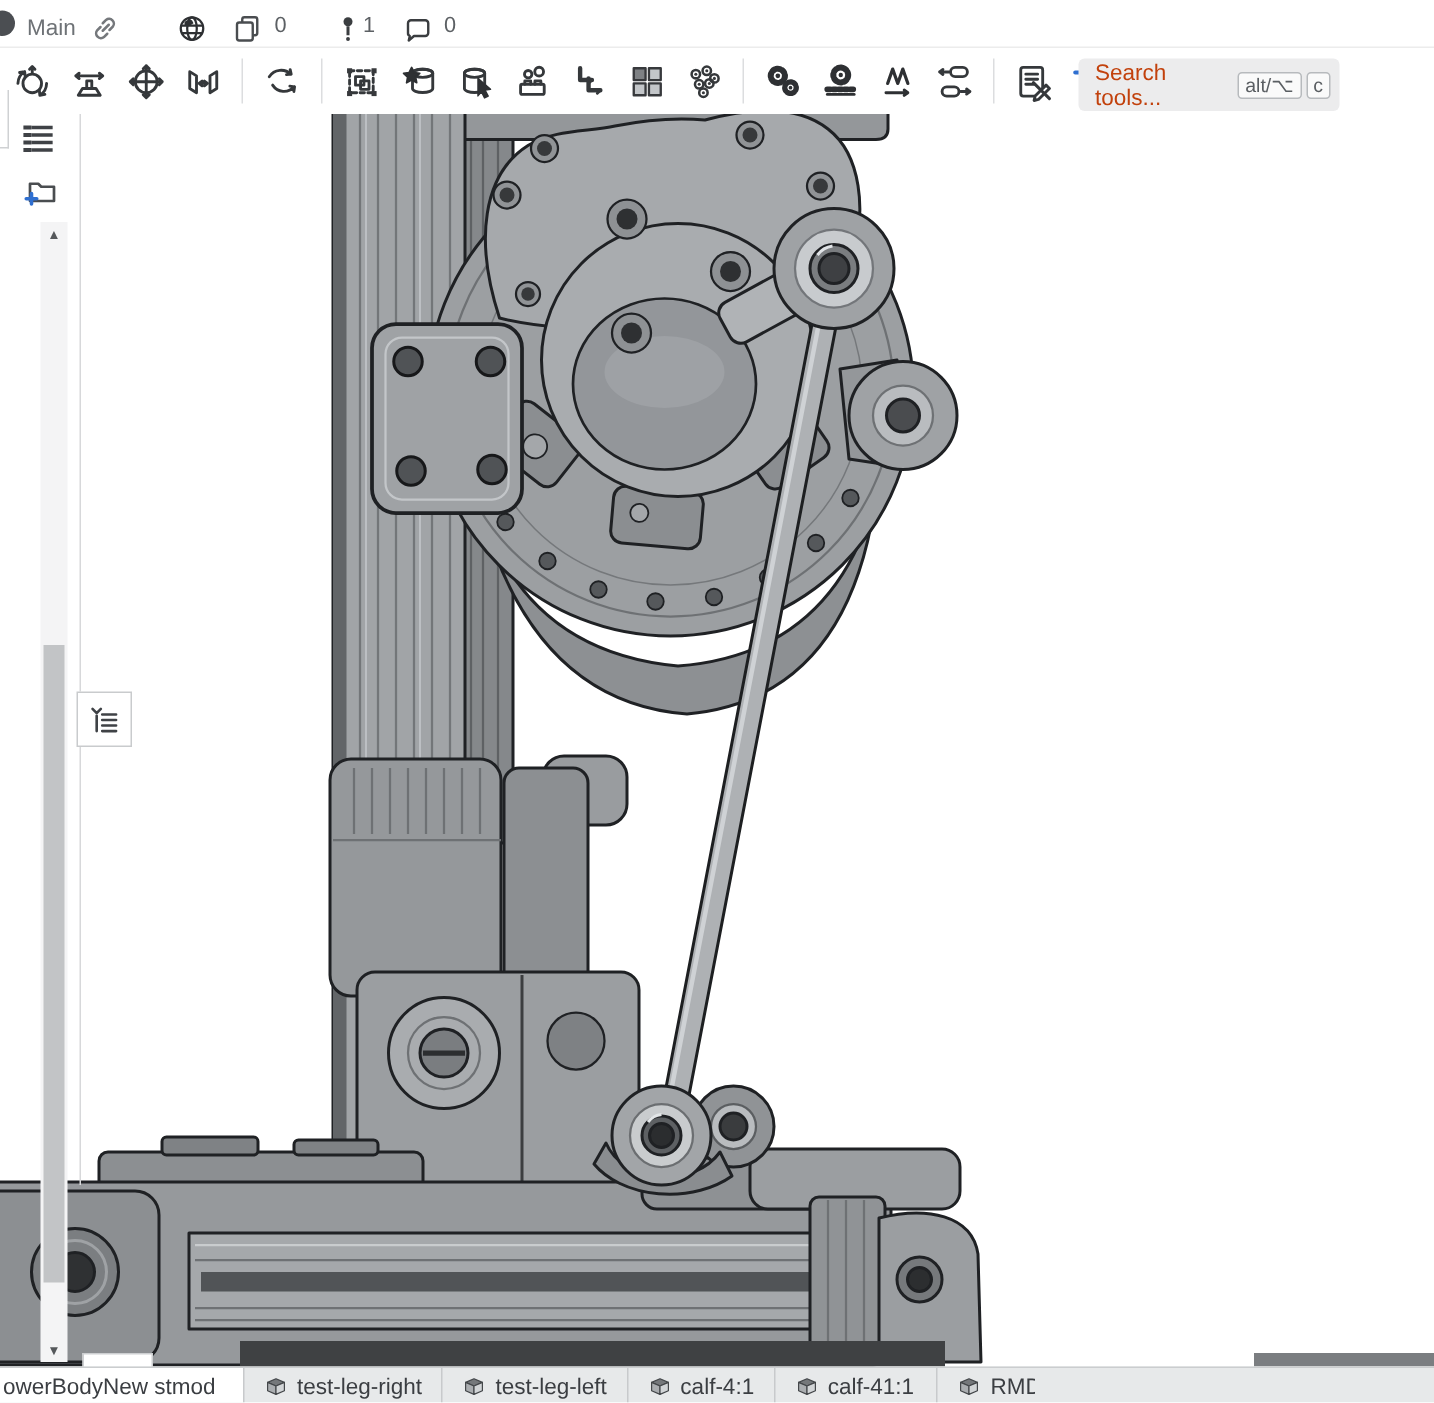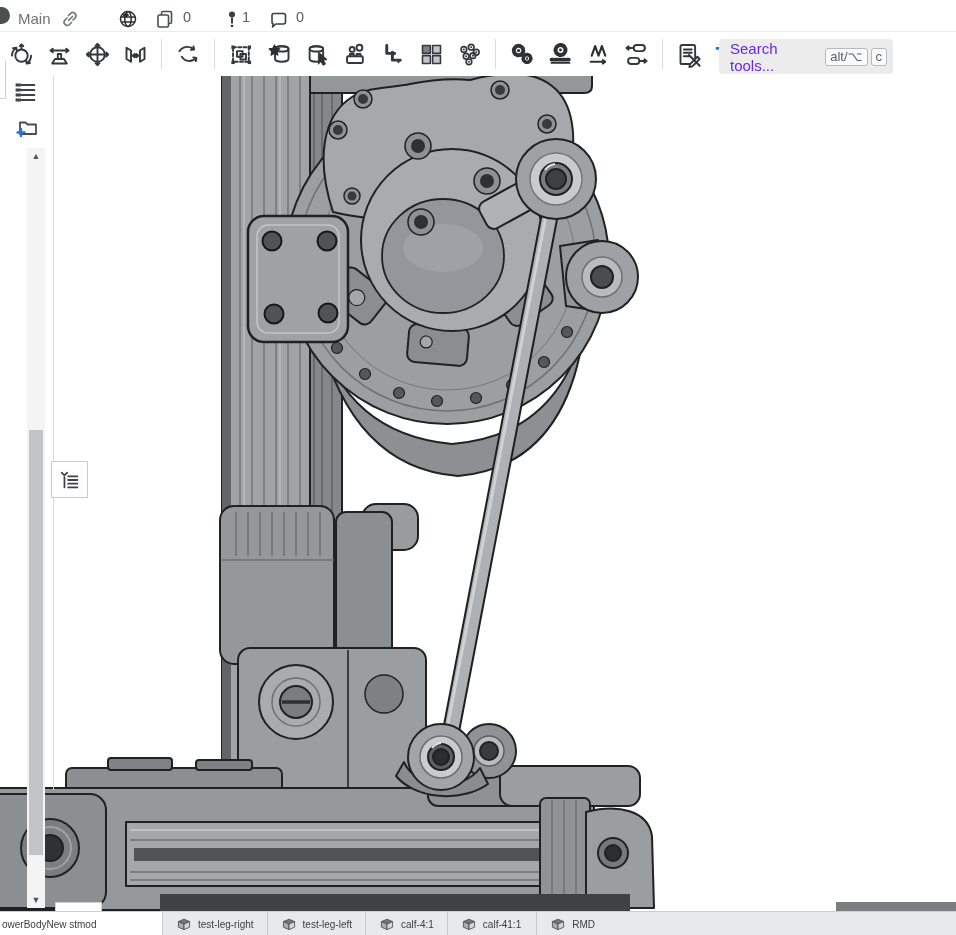--- a/index.html
+++ b/index.html
@@ -20,21 +20,21 @@
 
   .row2{position:relative;height:44px;display:flex;align-items:center;padding-left:2px;}
   .tbtn{width:36px;height:36px;display:flex;align-items:center;justify-content:center;
         border:none;background:transparent;padding:0;margin:0 1px;border-radius:3px;cursor:pointer;}
   .tsep{width:1px;height:30px;background:#dcdddf;margin:0 7px;flex:none;}
   .ic{width:27px;height:27px;stroke:#35383b;stroke-width:1.7;fill:none;
       stroke-linecap:round;stroke-linejoin:round;}
 
   .search-pill{position:absolute;left:719px;top:27px;width:174px;height:35px;background:#ececed;
         border-radius:4px;display:flex;align-items:center;padding:0 6px 0 11px;box-sizing:border-box;cursor:text;}
-  .search-text{font-size:15px;color:#6d28d9;flex:1;}
+  .search-text{font-size:15px;color:#c2410c;flex:1;}
   .kbd{border:1px solid #b7babd;border-radius:3px;background:#fafafa;padding:0px 4px;
        font-size:13px;color:#5a5e62;margin-left:3px;line-height:16px;}
 
   
   .side-border{position:absolute;left:53px;top:64px;width:1px;height:726px;background:#d7d8da;z-index:3;}
   .corner-frag-tl{position:absolute;left:0;top:60px;width:5px;height:38px;background:#fff;
        border-right:1px solid #cfd1d3;border-bottom:1px solid #cfd1d3;z-index:5;}
   .corner-frag-bl{position:absolute;left:55px;top:902px;width:45px;height:9px;background:#fff;
        border:1px solid #cdcfd1;border-bottom:none;z-index:5;}
   .sbtn{position:absolute;width:28px;height:28px;border:none;background:transparent;padding:0;cursor:pointer;z-index:5;}
@@ -45,21 +45,21 @@
           font-size:9px;color:#55585b;cursor:pointer;}
   .vthumb{position:absolute;left:2px;top:282px;width:14px;height:425px;background:#c2c4c6;cursor:pointer;}
 
   .panel-toggle{position:absolute;left:51px;top:461px;width:37px;height:37px;background:#fff;
         border:1px solid #c9cbcd;z-index:6;display:flex;align-items:center;justify-content:center;
         padding:0;cursor:pointer;}
 
   
   .tabbar{position:absolute;left:0;top:911px;width:956px;height:24px;background:#e7e9ea;
         border-top:1px solid #cbcdcf;display:flex;z-index:10;align-items:stretch;overflow:hidden;}
-  .tab{display:flex;align-items:center;font-size:10px;color:#3b3e42;cursor:pointer;flex:none;
+  .tab{display:flex;align-items:center;font-size:15px;color:#3b3e42;cursor:pointer;flex:none;
        padding:0 13px;border-left:1px solid #c8cacc;gap:6px;white-space:nowrap;}
   .tab.first{border-left:none;background:#fff;width:152px;padding:0 8px 0 2px;}
   .tab.gap-before{margin-left:2px;}
   .tab.cut{width:52px;overflow:hidden;padding-right:0;}
   .cube{width:16px;height:16px;flex:none;}
 </style>
 </head>
 <body>
 
 <div class="app">

